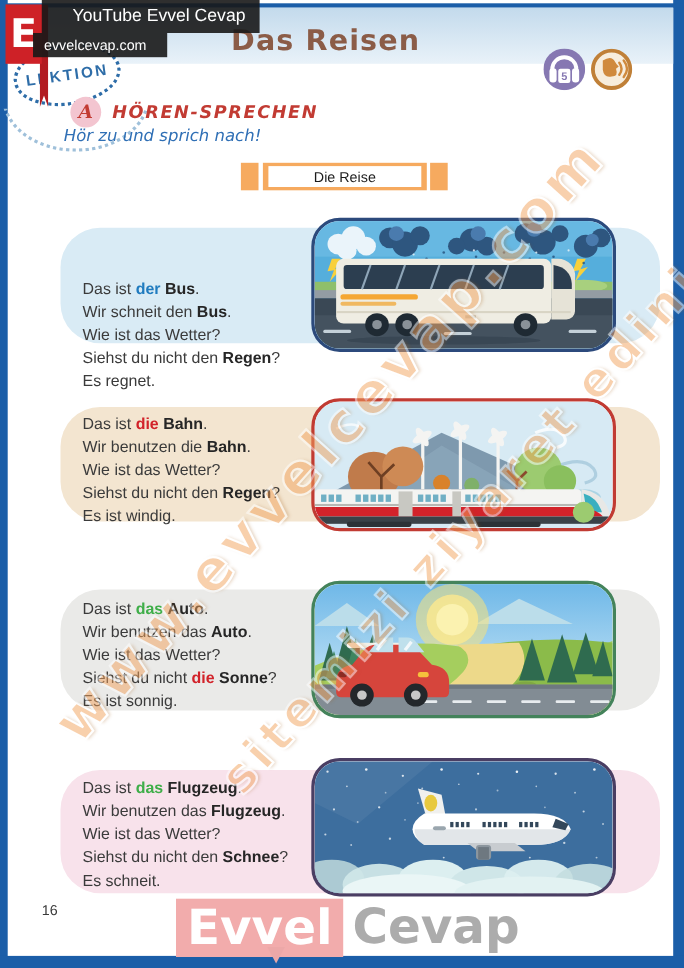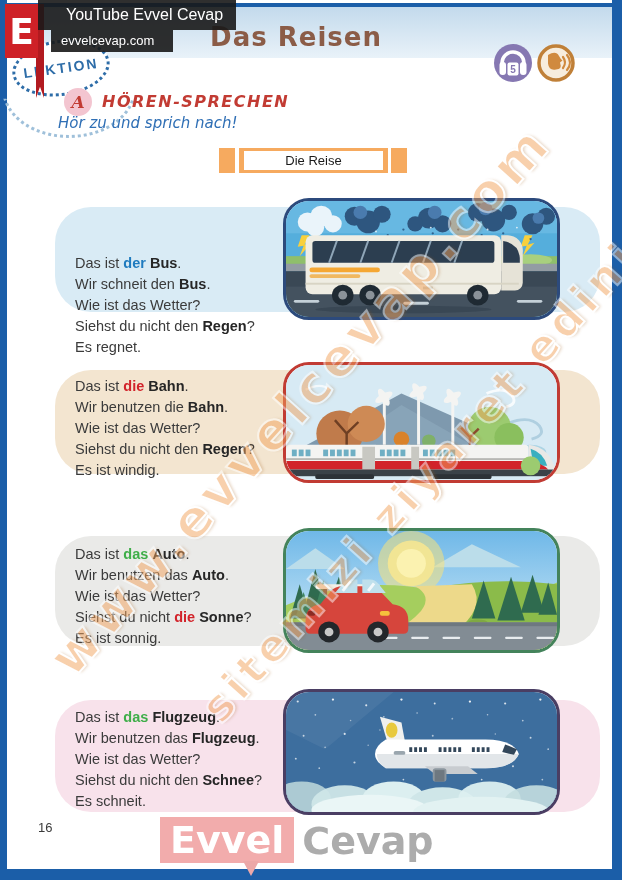--- a/index.html
+++ b/index.html
@@ -17,21 +17,21 @@
       font-family:"DejaVu Sans",sans-serif;font-weight:bold;font-size:26px;color:#8B5C47;
       letter-spacing:1px;z-index:8;padding-left:14px;}
   
   .e-logo{position:absolute;left:5px;top:4px;width:33px;height:54px;background:#CE2127;
       color:#fff;font-weight:bold;font-size:36px;display:flex;align-items:center;justify-content:center;
       z-index:220;font-family:"DejaVu Sans",sans-serif;}
   .e-ribbon{position:absolute;left:36px;top:4px;width:8px;height:94px;background:#B21A20;
       clip-path:polygon(0 0,100% 0,100% 100%,50% 88%,0 100%);z-index:215;}
   .yt-box{position:absolute;left:38px;top:0;width:170px;height:30px;background:rgba(24,24,24,.9);
       color:#fff;font-size:16px;line-height:30px;padding-left:28px;z-index:230;white-space:nowrap;}
-  .site-box{position:absolute;left:51px;top:30px;width:112px;height:22px;background:rgba(24,24,24,.9);
+  .site-box{position:absolute;left:30px;top:30px;width:112px;height:22px;background:rgba(24,24,24,.9);
       color:#fff;font-size:13px;line-height:22px;padding-left:10px;z-index:230;white-space:nowrap;}
   
   .lektion-arc{position:absolute;left:2px;top:40px;width:128px;height:92px;border:3px dotted #9FC0DA;
       border-radius:50%;clip-path:inset(60% 0 0 0);z-index:9;}
   .lektion{position:absolute;left:12px;top:40px;width:92px;height:50px;background:#fff;
       border:3px dotted #2E6DA8;border-radius:50%;display:flex;align-items:center;justify-content:center;
       color:#2E6DA8;font-weight:bold;font-size:14px;letter-spacing:2px;transform:rotate(-8deg);z-index:10;}
   
   .icon-circ{position:absolute;width:38px;height:38px;z-index:12;}
   
@@ -61,22 +61,22 @@
   .illus svg{display:block;width:100%;height:100%;}
   
   .wm{position:absolute;white-space:nowrap;font-family:"DejaVu Sans",sans-serif;font-weight:bold;
       color:#F2A25C;opacity:.5;-webkit-text-stroke:2px #fff;
       text-shadow:0 0 2px #fff,2px 2px 3px rgba(160,90,20,.5);letter-spacing:5px;
       z-index:60;pointer-events:none;}
   .wm1{left:300px;top:400px;font-size:52px;transform:translate(-50%,-50%) rotate(-48deg);}
   .wm2{left:430px;top:470px;font-size:44px;transform:translate(-50%,-50%) rotate(-48deg);}
   
   .page-num{position:absolute;left:38px;top:820px;font-size:13px;color:#3A3A3A;z-index:30;}
-  .brand{position:absolute;left:160px;top:817px;display:flex;align-items:flex-end;z-index:30;
-      font-family:"DejaVu Sans",sans-serif;font-weight:bold;font-size:38px;}
+  .brand{position:absolute;left:160px;top:817px;display:flex;align-items:flex-start;z-index:30;
+      font-family:"DejaVu Sans",sans-serif;font-weight:bold;font-size:44px;}
   .brand-first{background:#F2ACAC;color:#fff;padding:1px 10px;}
   .brand-second{color:#ACACAC;margin-left:8px;}
   .brand-tail{position:absolute;left:243px;top:861px;width:0;height:0;border-left:8px solid transparent;
       border-right:8px solid transparent;border-top:15px solid #ECA8A8;z-index:31;}
 </style>
 </head>
 <body>
 
 <div class="page">
 

